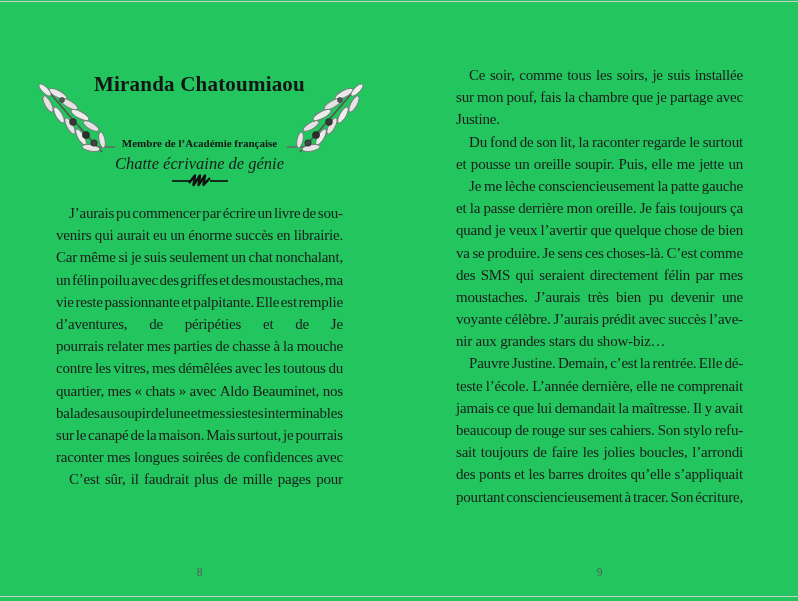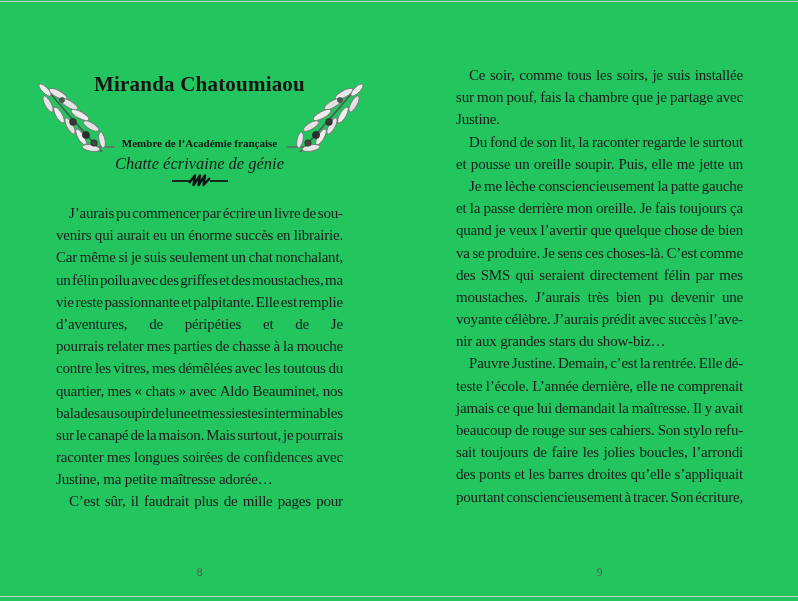--- a/index.html
+++ b/index.html
@@ -213,21 +213,20 @@
         </div>
         <div class="text-line justify">
           <span>raconter</span>
           <span>mes</span>
           <span>longues</span>
           <span>soirées</span>
           <span>de</span>
           <span>confidences</span>
           <span>avec</span>
         </div>
-        <div class="text-line">Justine, ma petite maîtresse adorée…</div>
         <div class="text-line indent justify">
           <span>C’est</span>
           <span>sûr,</span>
           <span>il</span>
           <span>faudrait</span>
           <span>plus</span>
           <span>de</span>
           <span>mille</span>
           <span>pages</span>
           <span>pour</span>

